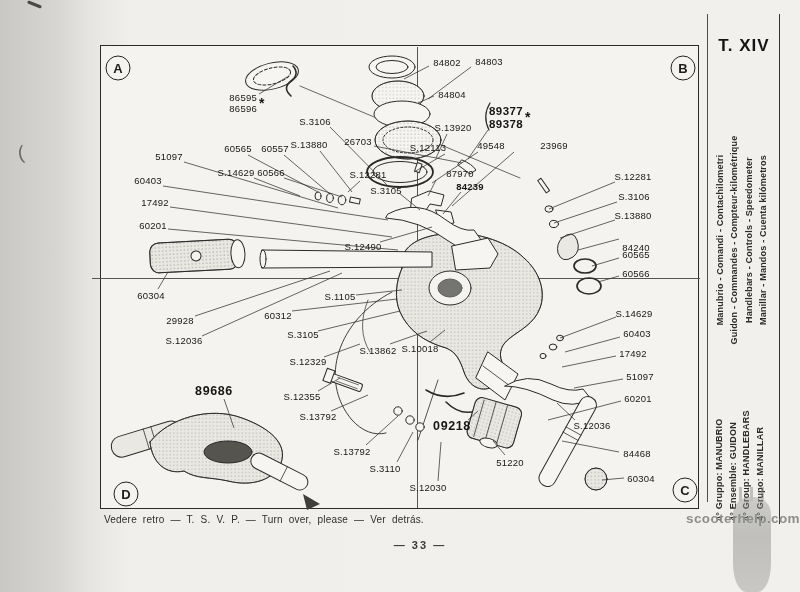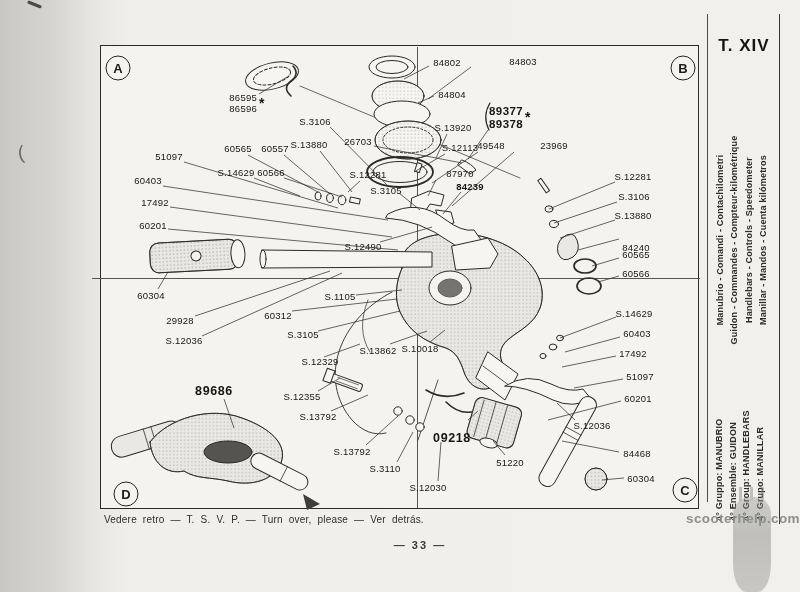--- a/index.html
+++ b/index.html
@@ -257,21 +257,21 @@
     <line x1="624" y1="478" x2="602" y2="480" stroke="#333" stroke-width="0.75"></line>
     <line x1="488" y1="130" x2="468" y2="159" stroke="#333" stroke-width="0.75"></line>
   </svg>
 
 <div id="labels-layer" class="abs">
     <div class="part-label" style="left: 447px; top: 63px;">
       <span class="lines">
         <span>84802</span>
       </span>
     </div>
-    <div class="part-label" style="left: 489px; top: 62px; margin-left: 34px;">
+    <div class="part-label" style="left: 489px; top: 62px;">
       <span class="lines">
         <span>84803</span>
       </span>
     </div>
     <div class="part-label" style="left: 452px; top: 95px;">
       <span class="lines">
         <span>84804</span>
       </span>
     </div>
     <div class="part-label" style="left: 247px; top: 104px;">
@@ -294,21 +294,21 @@
     <div class="part-label" style="left: 358px; top: 142px; align-items: flex-end;">
       <span class="lines">
         <span>26703</span>
       </span>
     </div>
     <div class="part-label" style="left: 309px; top: 145px;">
       <span class="lines">
         <span>S.13880</span>
       </span>
     </div>
-    <div class="part-label" style="left: 460px; top: 148px;">
+    <div class="part-label" style="left: 428px; top: 148px;">
       <span class="lines">
         <span>S.12113</span>
       </span>
     </div>
     <div class="part-label" style="left: 491px; top: 146px;">
       <span class="lines">
         <span>49548</span>
       </span>
     </div>
     <div class="part-label" style="left: 554px; top: 146px;">
@@ -469,41 +469,41 @@
     <div class="part-label" style="left: 640px; top: 377px;">
       <span class="lines">
         <span>51097</span>
       </span>
     </div>
     <div class="part-label" style="left: 638px; top: 399px;">
       <span class="lines">
         <span>60201</span>
       </span>
     </div>
-    <div class="part-label" style="left: 308px; top: 362px; margin-left: 12px;">
+    <div class="part-label" style="left: 308px; top: 362px;">
       <span class="lines">
         <span>S.12329</span>
       </span>
     </div>
     <div class="part-label" style="left: 302px; top: 397px;">
       <span class="lines">
         <span>S.12355</span>
       </span>
     </div>
     <div class="part-label lg" style="left: 214px; top: 391px;">
       <span class="lines">
         <span>89686</span>
       </span>
     </div>
     <div class="part-label" style="left: 318px; top: 417px;">
       <span class="lines">
         <span>S.13792</span>
       </span>
     </div>
-    <div class="part-label lg" style="left: 452px; top: 438px;">
+    <div class="part-label lg" style="left: 452px; top: 426px;">
       <span class="lines">
         <span>09218</span>
       </span>
     </div>
     <div class="part-label" style="left: 352px; top: 452px;">
       <span class="lines">
         <span>S.13792</span>
       </span>
     </div>
     <div class="part-label" style="left: 592px; top: 426px;">

